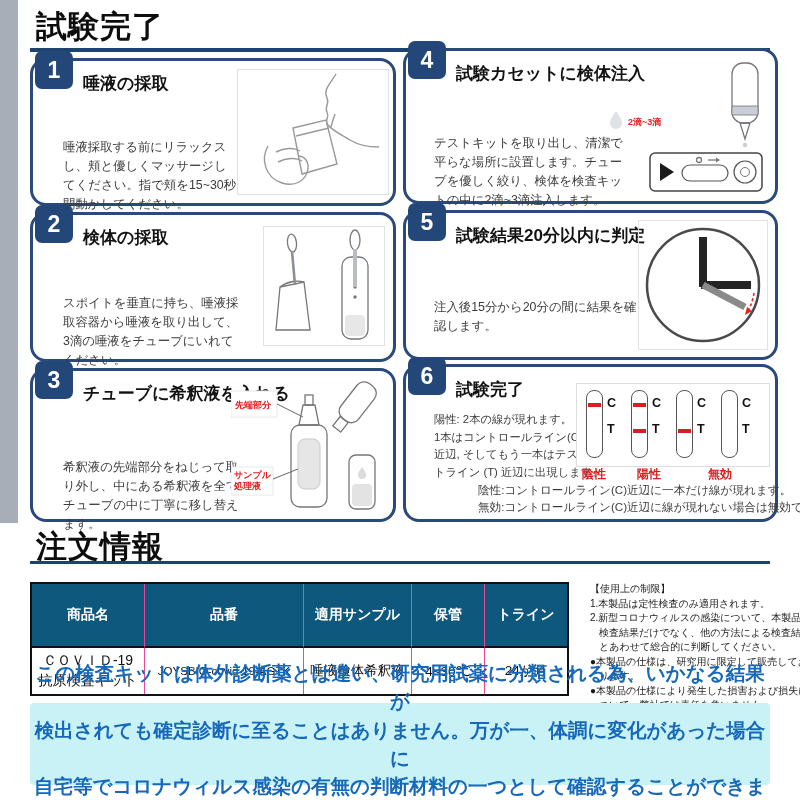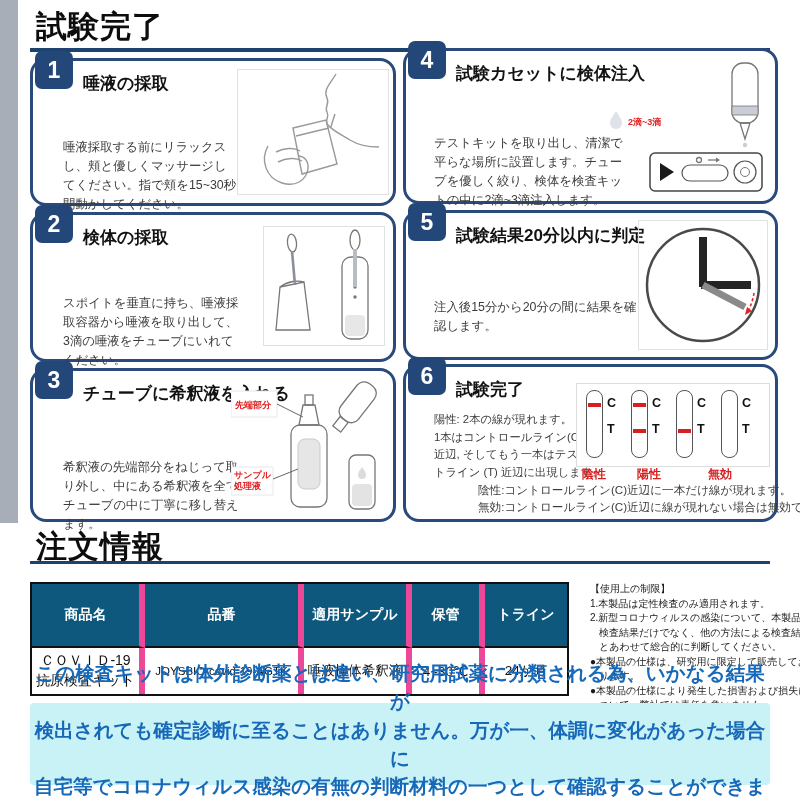--- a/index.html
+++ b/index.html
@@ -40,21 +40,21 @@
   .strip{position:absolute;left:0;top:0;width:15px;height:66px;border:1.5px solid #555;border-radius:8px;background:#fff;}
   .sline{position:absolute;left:1px;width:13px;height:3.5px;background:#d62020;}
   .sline.c{top:12px;} .sline.t{top:38px;}
   .smark{position:absolute;left:21px;font-weight:bold;font-size:12.5px;color:#111;}
   .smark.c{top:6px;} .smark.t{top:32px;}
   .rlabel{position:absolute;top:99px;font-size:12px;font-weight:bold;color:#d62020;}
   .rlabel.neg{left:176px;} .rlabel.pos{left:231px;} .rlabel.inv{left:302px;}
   
   .order-table{position:absolute;left:30px;top:582px;display:grid;
       grid-template-columns:113px 159px 108px 73px 82px;grid-template-rows:64px 46px;border:2px solid #111;background:#fff;}
-  .cell{border-right:6px solid #ec4899;display:flex;align-items:center;justify-content:center;text-align:center;}
+  .cell{border-right:1px solid #ec4899;display:flex;align-items:center;justify-content:center;text-align:center;}
   .cell.last{border-right:none;}
   .th{background:#0e587e;color:#fff;font-weight:bold;font-size:14px;border-bottom:2px solid #111;}
   .td{font-size:13.5px;color:#111;}
   .td.pn{font-size:11.5px;}
   .td.name{white-space:pre-line;font-size:14px;line-height:1.4;}
   
   .notes{position:absolute;left:570px;top:582px;width:228px;font-size:10px;line-height:1.45;color:#1a1a1a;padding-left:20px;}
   .notes .item{padding-left:9px;text-indent:-9px;}
   
   .disclaimer{position:absolute;left:30px;top:703px;width:740px;height:82px;background:#c9f2f7;border-radius:4px;

